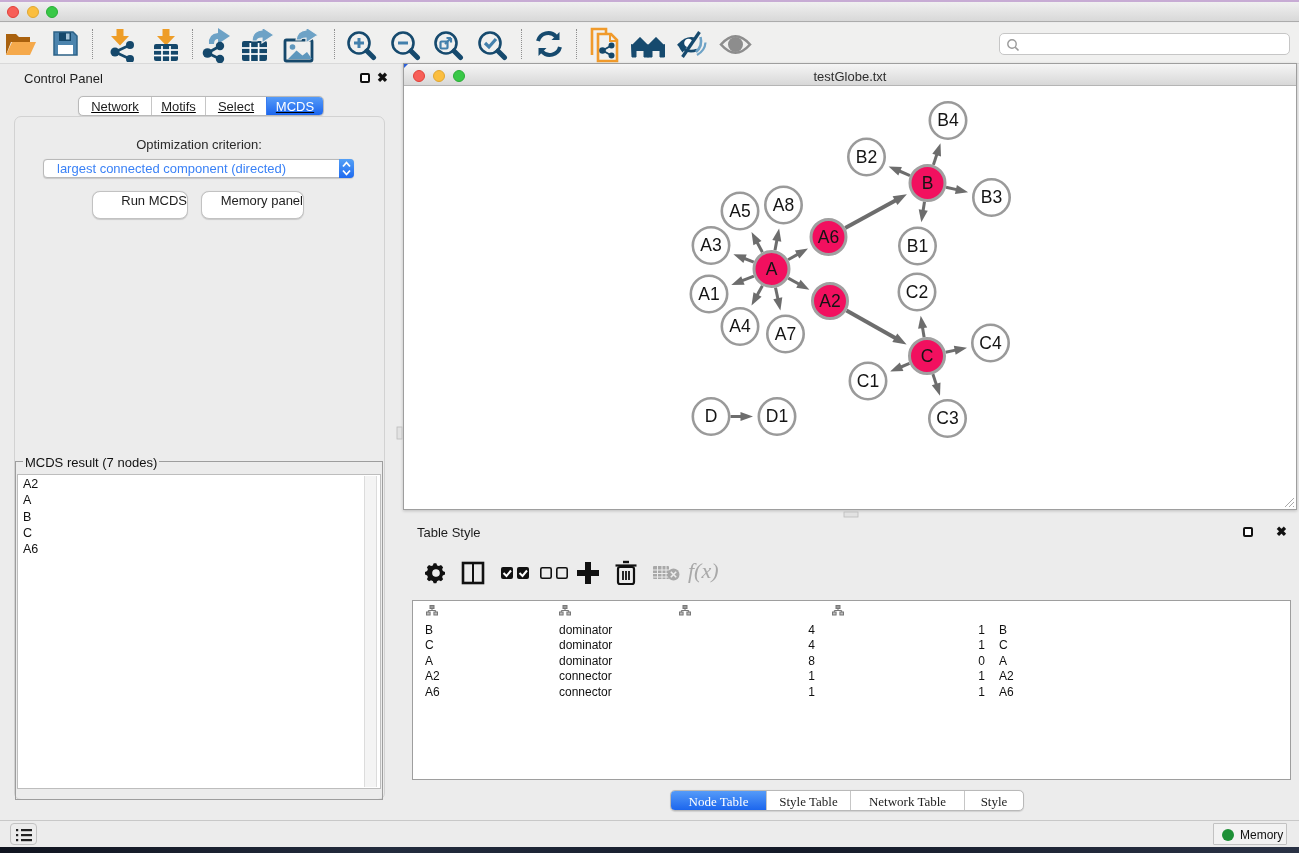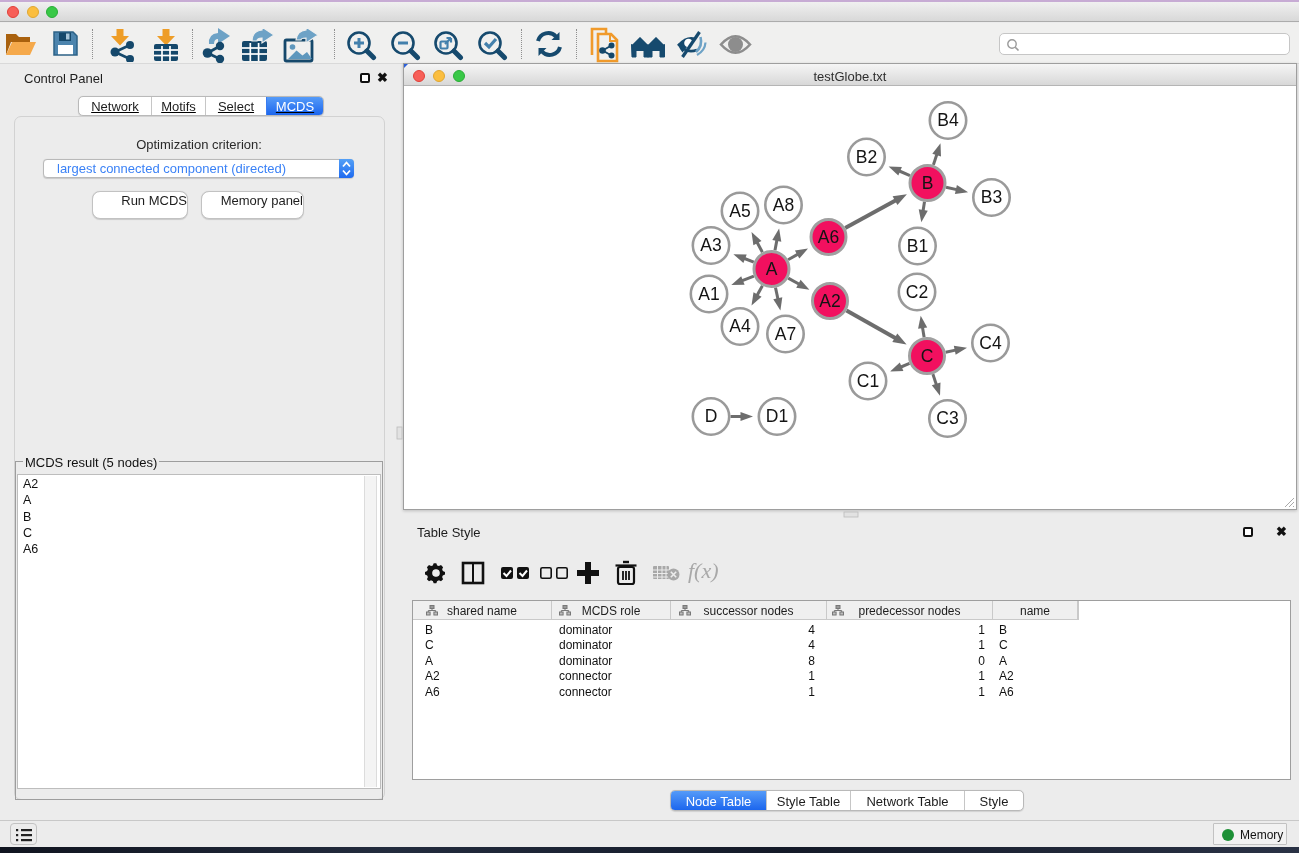--- a/index.html
+++ b/index.html
@@ -49,21 +49,21 @@
 
 #tp-title { left:417px; top:525px; font-size:13px; color:#1d1d1d; }
 #tbl { left:412px; top:600px; width:879px; height:180px; background:#fff; border:1px solid #9e9e9e; font-size:12px; color:#111; }
 #tblhead { position:absolute; left:0; top:0; width:666px; height:19px; background:#efefef; border-bottom:1px solid #c9c9c9; border-right:1px solid #c9c9c9; }
 #tblhead .col { position:absolute; top:0; height:19px; border-right:1px solid #c9c9c9; }
 #tblhead .lbl { position:absolute; top:3px; width:100%; text-align:center; font-size:12px; color:#1d1d1d; }
 .hicon { position:absolute; top:4px; }
 .cell { position:absolute; font-size:12px; color:#111; }
 
 #tbtabs { left:670px; top:790px; height:21px; font-size:13px; }
-#tbtabs div { padding:3px 0 0 0; }
+#tbtabs div { padding:3px 0 0 0;font-family:Liberation Serif, serif; }
 #tbtabs div:nth-child(1) { width:95px; }
 #tbtabs div:nth-child(2) { width:84px; }
 #tbtabs div:nth-child(3) { width:114px; }
 #tbtabs div:nth-child(4) { width:59px; }
 
 #statusbar { left:0; top:820px; width:1299px; height:27px; background:#ececec; border-top:1px solid #c8c8c8; }
 #listbtn { position:absolute; left:10px; top:2px; width:27px; height:22px; border:1px solid #c2c2c2; border-radius:4px; background:#ececec; }
 #membtn { position:absolute; right:12px; top:2px; width:74px; height:22px; border:1px solid #c2c2c2; border-radius:1px; background:#f2f2f2; font-size:12px; color:#111; }
 #membtn .dot { position:absolute; left:8px; top:5px; width:12px; height:12px; border-radius:50%; background:#1d9036; }
 #membtn .t { position:absolute; left:26px; top:4px; }
@@ -233,21 +233,21 @@
   <div class="spin">
       <svg width="15" height="19" viewBox="0 0 15 19">
     <path d="M4 7.5 L7.5 3.5 L11 7.5" fill="none" stroke="#fff" stroke-width="1.8"></path>
     <path d="M4 11.5 L7.5 15.5 L11 11.5" fill="none" stroke="#fff" stroke-width="1.8"></path>
   </svg>
     </div>
 </div>
 <div class="btn abs" style="left:92px;top:191px;width:96px;">Run MCDS</div>
 <div class="btn abs" style="left:201px;top:191px;width:103px;">Memory panel</div>
 <div class="abs" id="mcdsfield"></div>
-<div class="abs" id="mcdslegend">MCDS result (5 nodes)</div>
+<div class="abs" id="mcdslegend">MCDS result (7 nodes)</div>
 <div class="abs" id="mcdslist">A2<br>A<br>B<br>C<br>A6<div class="sb"></div></div>
 
 <div class="abs" id="netwin">
   <div id="nettitle">
     <div class="tl" style="left:9px;top:6px;background:#f75f58;border:1px solid #e14039;"></div>
     <div class="tl" style="left:29px;top:6px;background:#fbbe3f;border:1px solid #e0a731;"></div>
     <div class="tl" style="left:49px;top:6px;background:#39c847;border:1px solid #2aad38;"></div>
     <div class="t">testGlobe.txt</div>
   </div>
   <div id="bluecorner"></div>
@@ -310,37 +310,20 @@
         <line x1="5.5" y1="1" x2="5.5" y2="14"></line>
         <line x1="10" y1="1" x2="10" y2="14"></line>
         <line x1="14" y1="1" x2="14" y2="14"></line>
       </g>
     <circle cx="21.5" cy="9.5" r="6" fill="#a8a8a8"></circle>
       <path d="M18.8 6.8 l5.4 5.4 M24.2 6.8 l-5.4 5.4" stroke="#ececec" stroke-width="1.6"></path>
   </svg>
   <div style="position:absolute;left:276px;top:2px;font-family:'Liberation Serif',serif;font-style:italic;font-size:22px;color:#a8a8a8;">f(x)</div>
 </div>
 <div class="abs" id="tbl">
-  <div id="tblhead">
-    <div class="col" style="left:0;width:139px;">
-        <div class="lbl">shared name</div>
-      </div>
-    <div class="col" style="left:139px;width:119px;">
-        <div class="lbl">MCDS role</div>
-      </div>
-    <div class="col" style="left:258px;width:156px;">
-        <div class="lbl">successor nodes</div>
-      </div>
-    <div class="col" style="left:414px;width:166px;">
-        <div class="lbl">predecessor nodes</div>
-      </div>
-    <div class="col" style="left:580px;width:85px;">
-        <div class="lbl">name</div>
-      </div>
-  </div>
 <svg class="hicon" style="left:13px;" width="12" height="11" viewBox="0 0 12 11">
 <g fill="none" stroke="#777" stroke-width="1">
         <rect x="4" y="0.5" width="4" height="3" fill="#999"></rect>
         <rect x="0.5" y="7" width="3.6" height="3" fill="#bbb"></rect>
         <rect x="7.9" y="7" width="3.6" height="3" fill="#bbb"></rect>
         <path d="M6 3.5 v2 M2.3 7 v-1.5 h7.4 V7"></path>
       </g>
     </svg>
 <svg class="hicon" style="left:146px;" width="12" height="11" viewBox="0 0 12 11">
 <g fill="none" stroke="#777" stroke-width="1">

